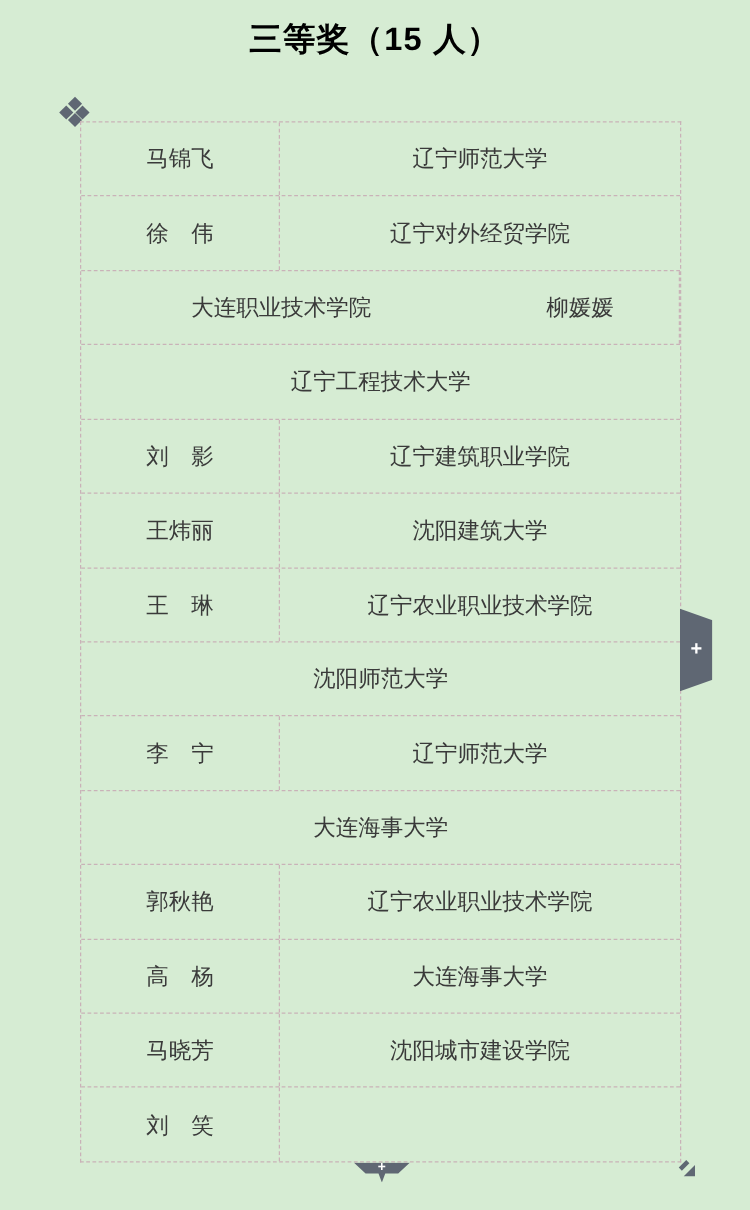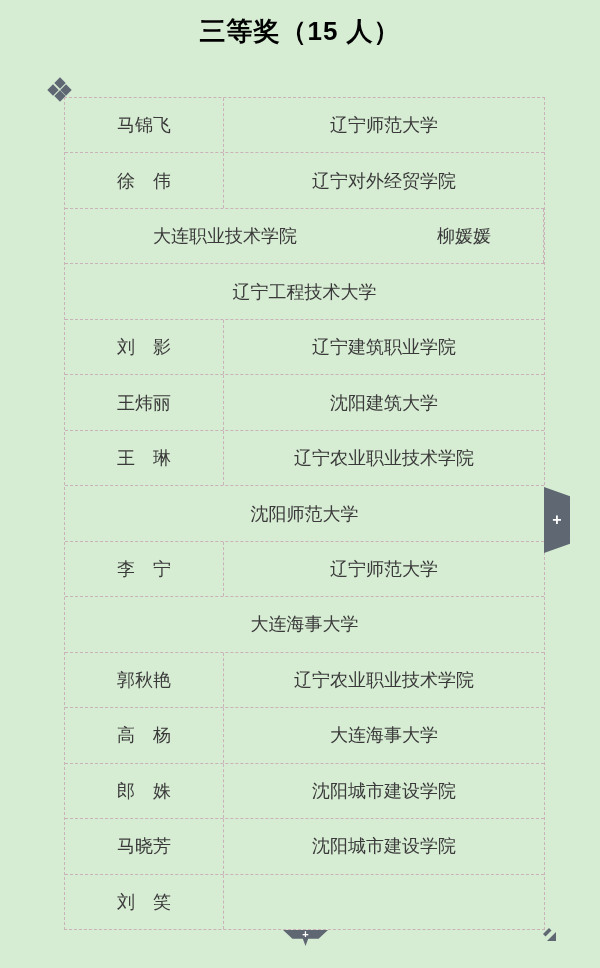--- a/index.html
+++ b/index.html
@@ -180,24 +180,20 @@
   <div class="row">
     <div class="cell name">郭秋艳</div>
     <div class="cell school">辽宁农业职业技术学院</div>
   </div>
 
   <div class="row">
     <div class="cell name">高　杨</div>
     <div class="cell school">大连海事大学</div>
   </div>
 
-  <div class="row">
-    <div class="cell name">郎　姝</div>
-    <div class="cell school">沈阳城市建设学院</div>
-  </div>
 
   <div class="row">
     <div class="cell name">马晓芳</div>
     <div class="cell school">沈阳城市建设学院</div>
   </div>
 
   <div class="row">
     <div class="cell name">刘　笑</div>
   </div>
 </div>

